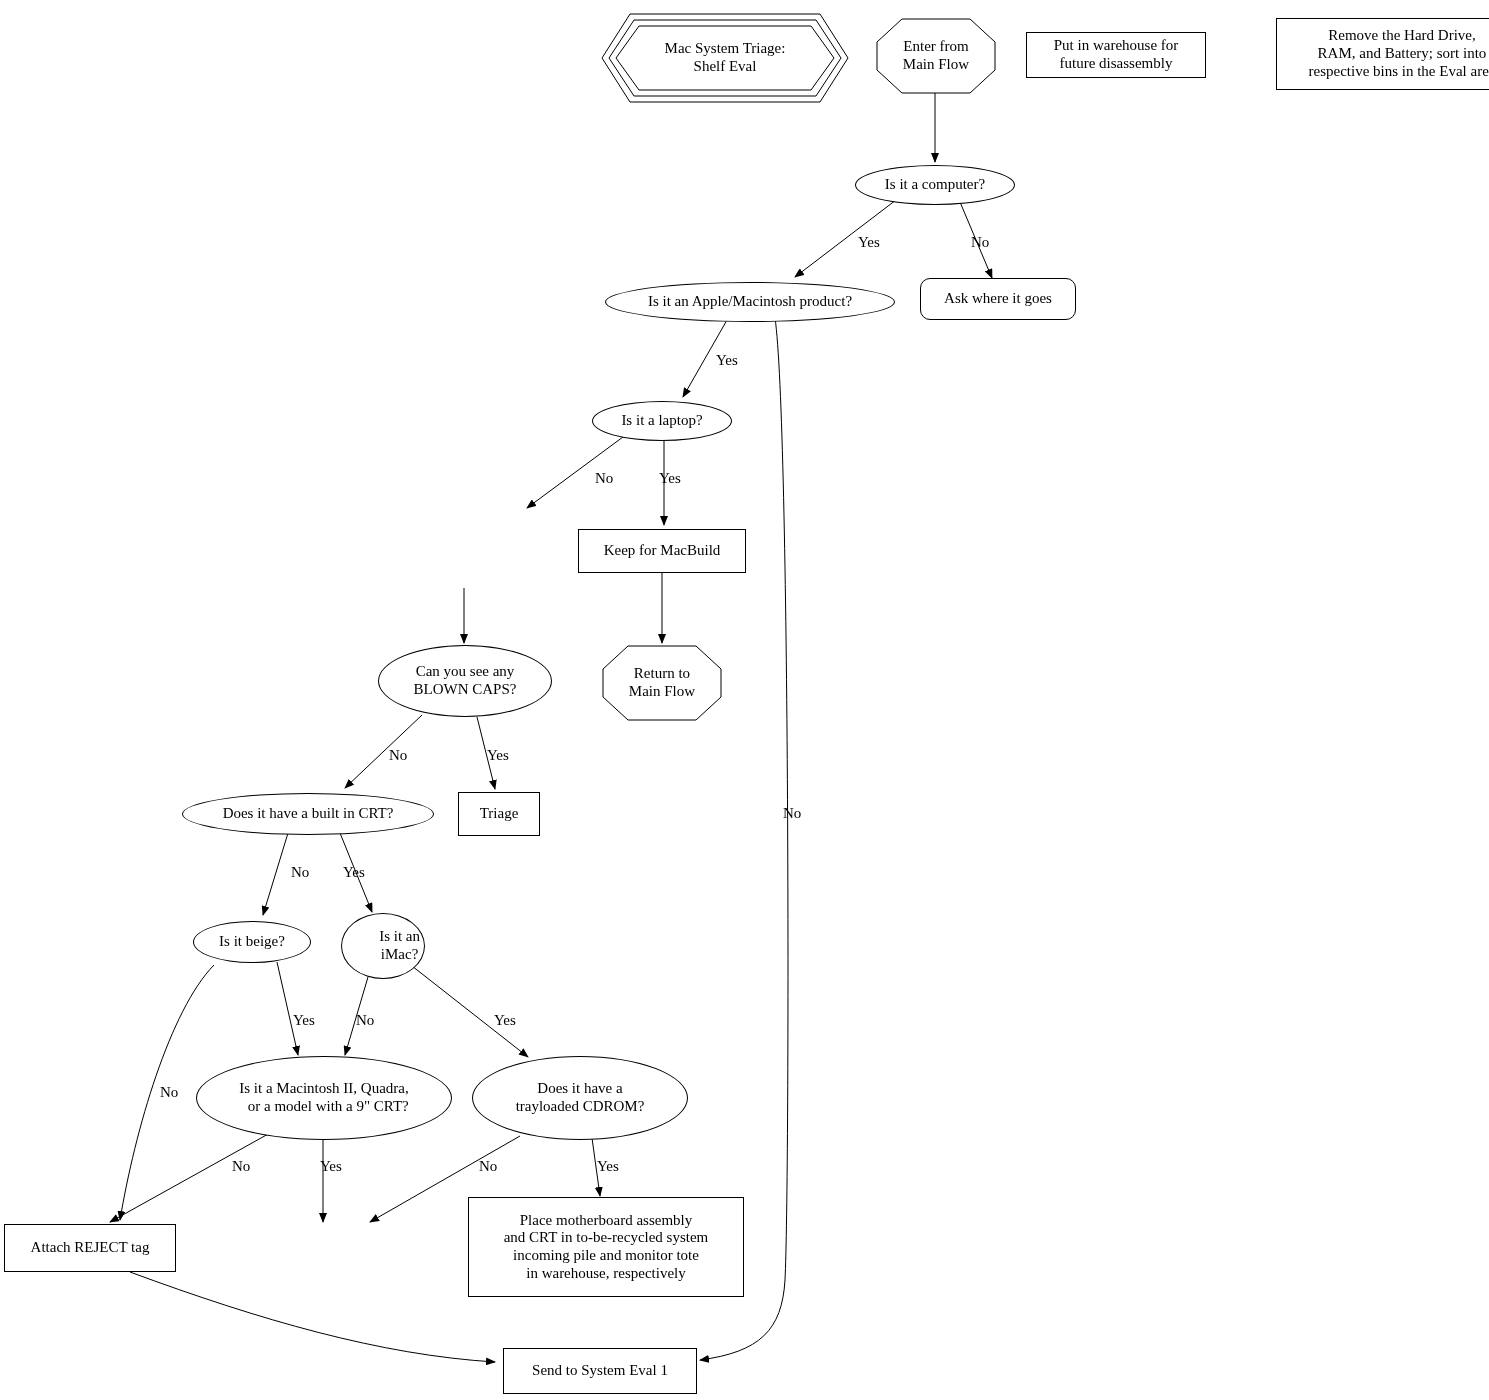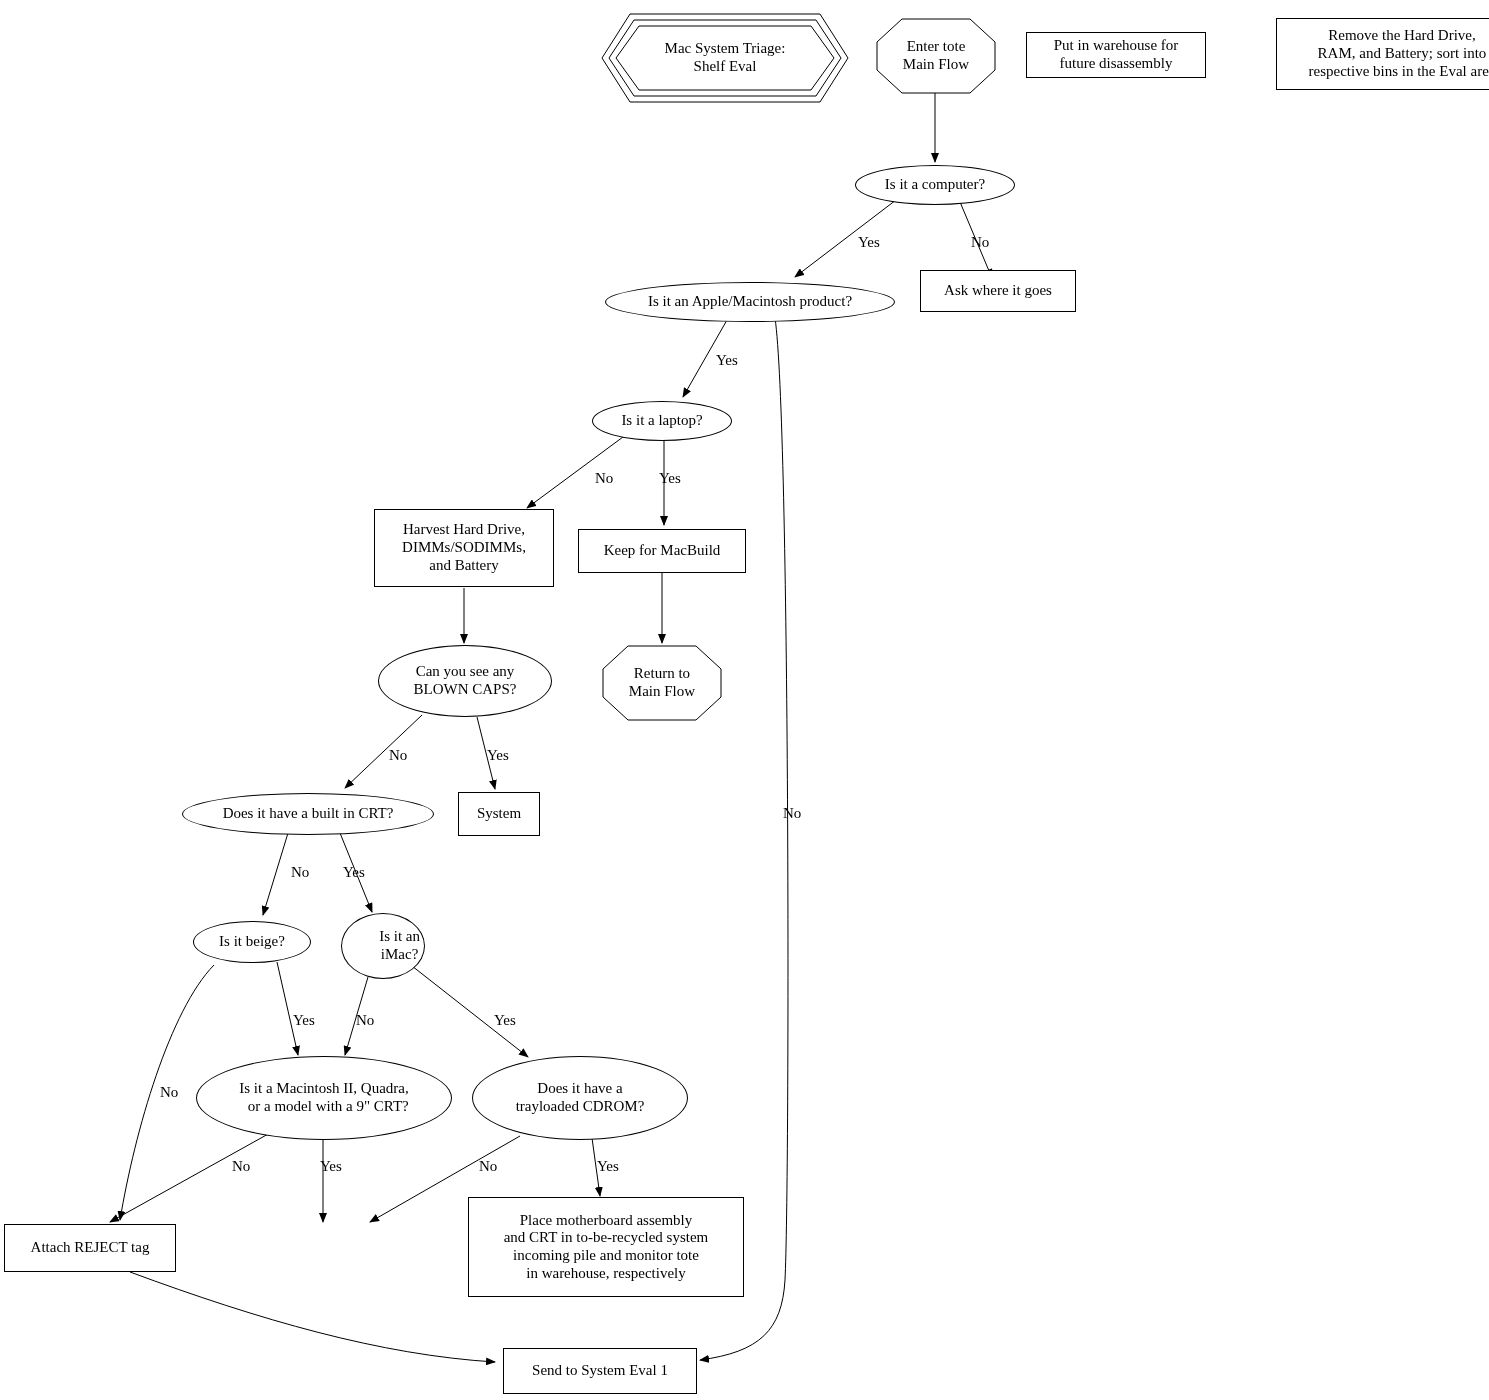--- a/index.html
+++ b/index.html
@@ -132,76 +132,71 @@
       <polygon points="39,14 211,14 234,46 211,78 39,78 16,46" fill="#fff" stroke="#000"></polygon>
     </svg>
     <span class="inner-text">Mac System Triage:
 Shelf Eval</span>
   </div>
 
   <div class="node shape-free" style="left:876px; top:18px; width:120px; height:76px;">
     <svg class="oct-svg" width="120" height="76" viewBox="0 0 120 76">
       <polygon points="26,1 94,1 119,24 119,52 94,75 26,75 1,52 1,24" fill="#fff" stroke="#000"></polygon>
     </svg>
-    <span class="inner-text">Enter tote
+    <span class="inner-text">Enter from
 Main Flow</span>
   </div>
 
   <div class="node box" style="left:1026px; top:32px; width:180px; height:46px;">
     <span class="inner-text">Put in warehouse for
 future disassembly</span>
   </div>
 
   <div class="node box" style="left:1228px; top:18px; width:252px; height:72px;margin-left:48px;">
     <span class="inner-text">Remove the Hard Drive,
 RAM, and Battery; sort into
 respective bins in the Eval area</span>
   </div>
 
   <div class="node ellipse" style="left:855px; top:165px; width:160px; height:40px;">
     <span class="inner-text">Is it a computer?</span>
   </div>
 
-  <div class="node box" style="left:920px; top:270px; width:156px; height:42px;">
+  <div class="node box" style="left:920px; top:278px; width:156px; height:42px;border-radius:10px;">
     <span class="inner-text">Ask where it goes</span>
   </div>
 
   <div class="node ellipse" style="left:605px; top:282px; width:290px; height:40px;">
     <span class="inner-text">Is it an Apple/Macintosh product?</span>
   </div>
 
   <div class="node ellipse" style="left:592px; top:401px; width:140px; height:40px;">
     <span class="inner-text">Is it a laptop?</span>
   </div>
 
-  <div class="node box" style="left:374px; top:509px; width:180px; height:78px;">
-    <span class="inner-text">Harvest Hard Drive,
-DIMMs/SODIMMs,
-and Battery</span>
-  </div>
 
   <div class="node box" style="left:578px; top:529px; width:168px; height:44px;">
     <span class="inner-text">Keep for MacBuild</span>
   </div>
 
   <div class="node shape-free" style="left:602px; top:645px; width:120px; height:76px;">
     <svg class="oct-svg" width="120" height="76" viewBox="0 0 120 76">
       <polygon points="26,1 94,1 119,24 119,52 94,75 26,75 1,52 1,24" fill="#fff" stroke="#000"></polygon>
     </svg>
     <span class="inner-text">Return to
 Main Flow</span>
   </div>
 
   <div class="node ellipse" style="left:378px; top:645px; width:174px; height:72px;">
     <span class="inner-text">Can you see any
 BLOWN CAPS?</span>
   </div>
 
   <div class="node box" style="left:458px; top:792px; width:82px; height:44px;">
-    <span class="inner-text">System</span>
+    <span class="inner-text">Triage</span>
   </div>
 
   <div class="node ellipse" style="left:182px; top:793px; width:252px; height:42px;">
     <span class="inner-text">Does it have a built in CRT?</span>
   </div>
 
   <div class="node ellipse" style="left:193px; top:921px; width:118px; height:42px;">
     <span class="inner-text">Is it beige?</span>
   </div>
 

